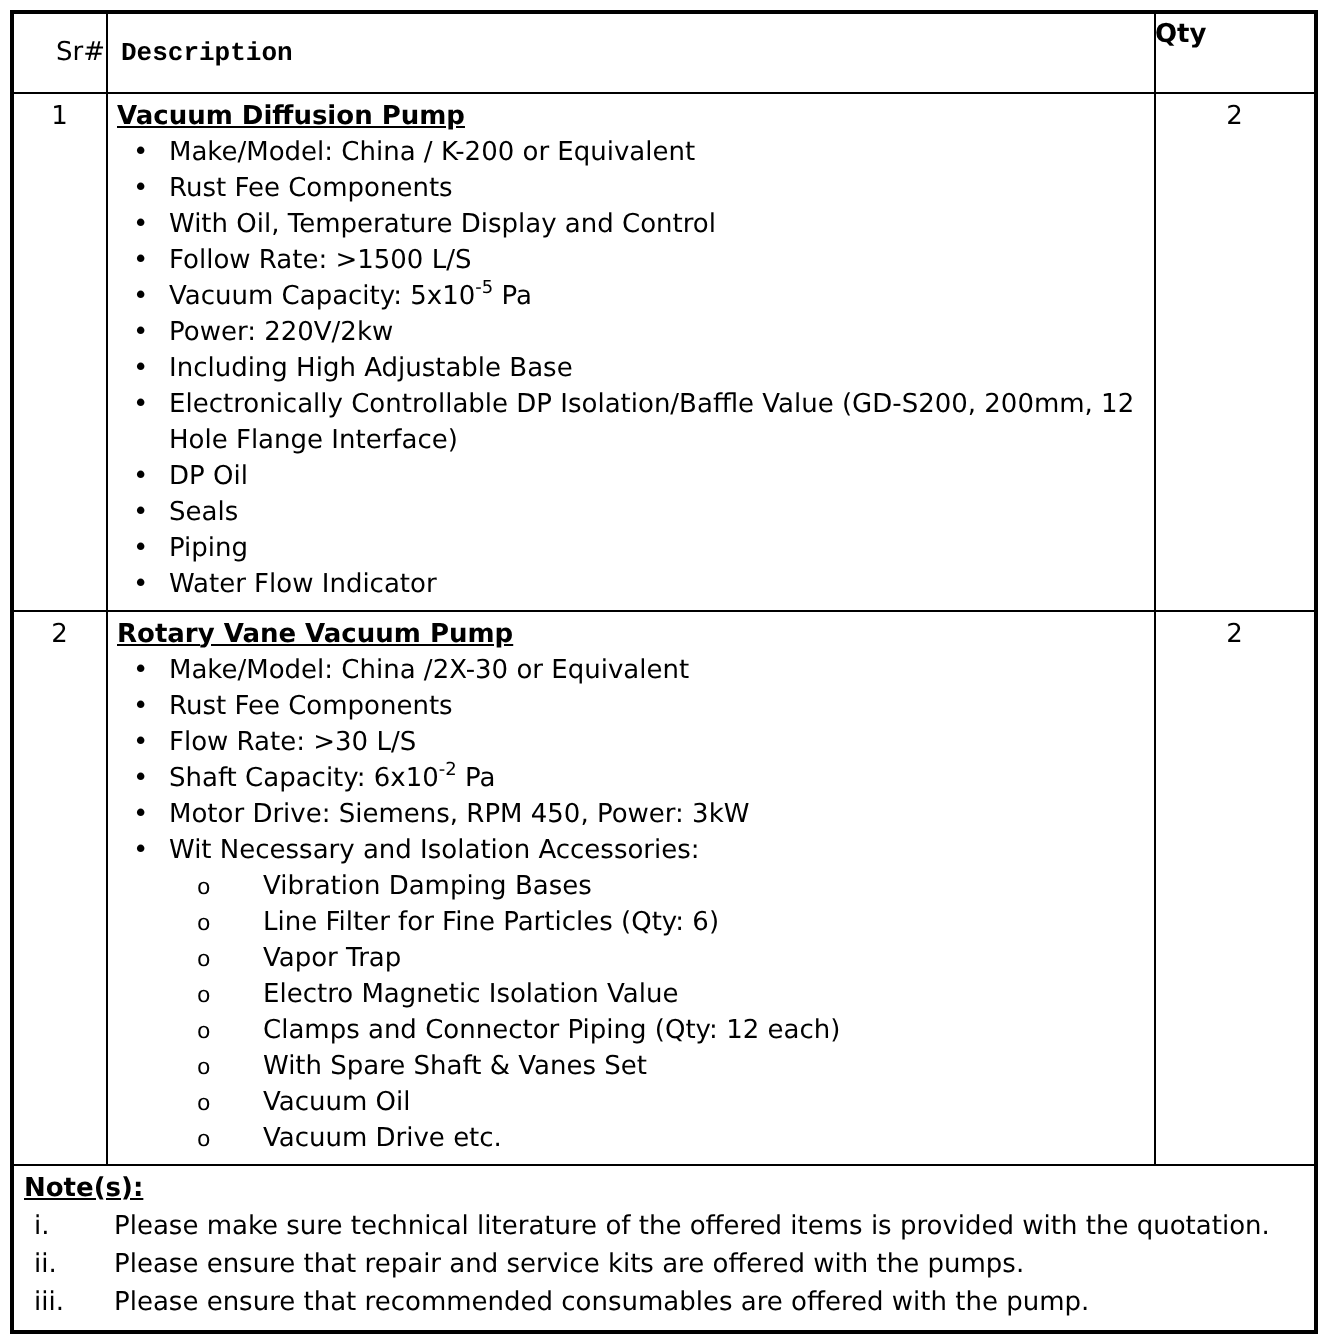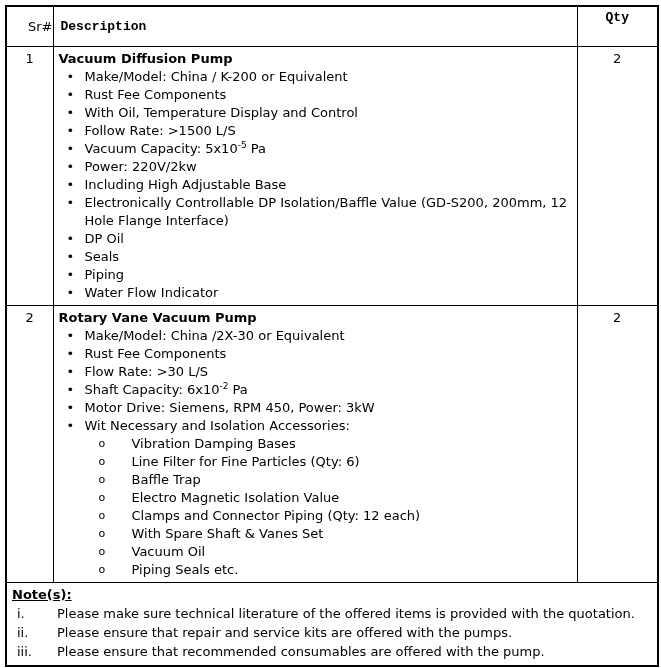--- a/index.html
+++ b/index.html
@@ -40,38 +40,38 @@
     font-weight: normal;
   }
   th.h-desc {
     text-align: left;
     vertical-align: middle;
     font-weight: bold;
     padding-left: 7px;
     font-family: Liberation Mono, monospace;
   }
   th.h-qty {
-    text-align: center;
+    text-align: left;
     vertical-align: top;
     font-weight: bold;
     padding-top: 3px;
-    font-family: Liberation Mono, monospace;
   }
 
   
   td.sr-cell, td.qty-cell {
     text-align: center;
     padding-top: 3px;
     line-height: 18px;
   }
   td.desc-cell {
     padding: 3px 4px 3px 0;
   }
   .row-title {
     font-weight: bold;
+    text-decoration: underline;
     margin-left: 5px;
     line-height: 18px;
     white-space: nowrap;
   }
   .item {
     position: relative;
     padding-left: 31px;
     line-height: 18px;
   }
   .item .marker {
@@ -155,26 +155,26 @@
           <td class="desc-cell">
             <div class="row-title">Rotary Vane Vacuum Pump</div>
             <div class="item"><span class="marker">•</span><span>Make/Model: China /2X-30 or Equivalent</span></div>
             <div class="item"><span class="marker">•</span><span>Rust Fee Components</span></div>
             <div class="item"><span class="marker">•</span><span>Flow Rate: &gt;30 L/S</span></div>
             <div class="item"><span class="marker">•</span><span>Shaft Capacity: 6x10</span><sup>-2</sup><span> Pa</span></div>
             <div class="item"><span class="marker">•</span><span>Motor Drive: Siemens, RPM 450, Power: 3kW</span></div>
             <div class="item"><span class="marker">•</span><span>Wit Necessary and Isolation Accessories:</span></div>
             <div class="item lvl2"><span class="marker">o</span><span>Vibration Damping Bases</span></div>
             <div class="item lvl2"><span class="marker">o</span><span>Line Filter for Fine Particles (Qty: 6)</span></div>
-            <div class="item lvl2"><span class="marker">o</span><span>Baffle Trap</span></div>
+            <div class="item lvl2"><span class="marker">o</span><span>Vapor Trap</span></div>
             <div class="item lvl2"><span class="marker">o</span><span>Electro Magnetic Isolation Value</span></div>
             <div class="item lvl2"><span class="marker">o</span><span>Clamps and Connector Piping (Qty: 12 each)</span></div>
             <div class="item lvl2"><span class="marker">o</span><span>With Spare Shaft &amp; Vanes Set</span></div>
             <div class="item lvl2"><span class="marker">o</span><span>Vacuum Oil</span></div>
-            <div class="item lvl2"><span class="marker">o</span><span>Piping Seals etc.</span></div>
+            <div class="item lvl2"><span class="marker">o</span><span>Vacuum Drive etc.</span></div>
           </td>
           <td class="qty-cell">2</td>
         </tr>
       </tbody>
     <tbody>
       <tr>
         <td class="notes-cell" colspan="3">
           <div class="notes-title">Note(s):</div>
           <div class="note">
             <span class="nmarker">i.</span><span>Please make sure technical literature of the offered items is provided with the quotation.</span>

